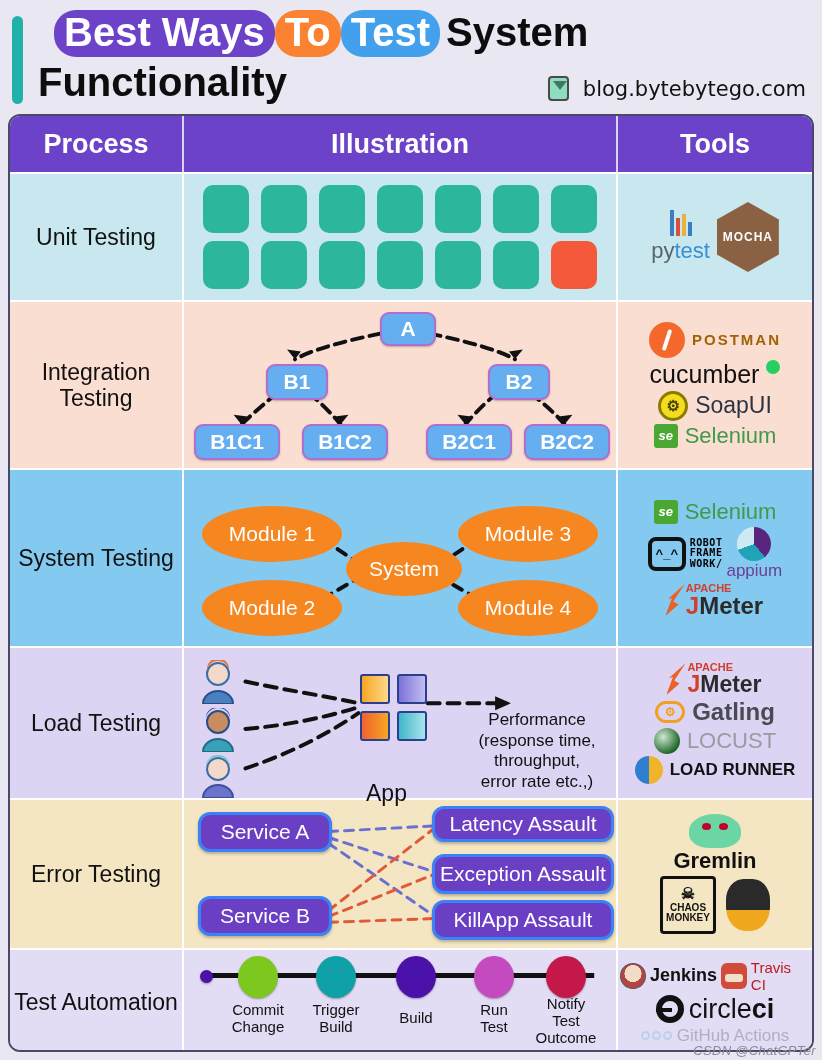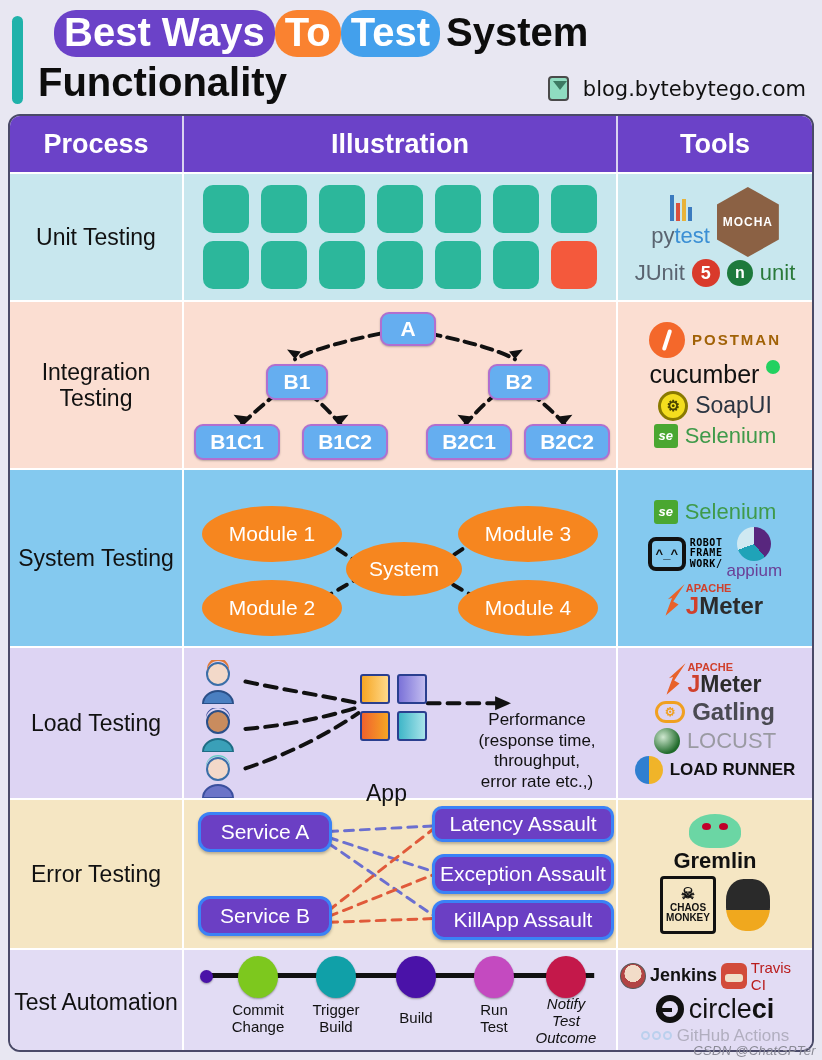--- a/index.html
+++ b/index.html
@@ -318,26 +318,20 @@
         <div style="display:flex;flex-direction:column;align-items:center;">
           <div class="pytest-bars">
             <i style="height:26px;background:#3b7bbf"></i>
             <i style="height:18px;background:#d94f3d"></i>
             <i style="height:22px;background:#e8b33a"></i>
             <i style="height:14px;background:#3b7bbf"></i>
           </div>
           <div style="font-size:22px;margin-top:2px;"><span style="color:#5a6470">py</span><span style="color:#3b8fd4">test</span></div>
         </div>
         <div class="mocha-hex">MOCHA</div>
-      </div>
-      <div class="tool-row">
-        <span style="font-size:22px;color:#5a6470">JUnit</span>
-        <span class="j5">5</span>
-        <span class="nunit-c">n</span>
-        <span style="font-size:22px;color:#2a7a3a">unit</span>
       </div>
     </div>
   </div>
 
   <div class="row r-integration h-integration">
     <div class="cell-process">Integration Testing</div>
     <div class="cell-illus">
       <svg class="overlay" viewBox="0 0 436 168" preserveAspectRatio="none">
         <g stroke="#111" stroke-width="4" fill="none" stroke-dasharray="11 7" stroke-linecap="round">
           <path d="M198 32 C 160 40, 130 48, 112 58"></path>
@@ -512,21 +506,21 @@
           <path d="M146 32 L 256 26" stroke="#6b6fd0"></path>
           <path d="M146 38 L 256 74" stroke="#6b6fd0"></path>
           <path d="M146 44 L 256 120" stroke="#6b6fd0"></path>
           <path d="M146 112 L 256 26" stroke="#e05a3a"></path>
           <path d="M146 118 L 256 74" stroke="#e05a3a"></path>
           <path d="M146 124 L 256 120" stroke="#e05a3a"></path>
         </g>
       </svg>
       <div class="pill" style="left:14px; top:12px; width:134px; height:40px;">Service A</div>
       <div class="pill" style="left:14px; top:96px; width:134px; height:40px;">Service B</div>
-      <div class="pill" style="left:248px; top:6px; width:182px; height:36px;border-radius:10px;">Latency Assault</div>
+      <div class="pill" style="left:248px; top:6px; width:182px; height:36px;">Latency Assault</div>
       <div class="pill" style="left:248px; top:54px; width:182px; height:40px;">Exception Assault</div>
       <div class="pill" style="left:248px; top:100px; width:182px; height:40px;">KillApp Assault</div>
     </div>
     <div class="cell-tools">
       <div class="tool-row" style="flex-direction:column;gap:0">
         <span class="gremlin-head"></span>
         <span style="font-size:22px;font-weight:bold;color:#111">Gremlin</span>
       </div>
       <div class="tool-row" style="gap:10px">
         <span class="monkey-box">
@@ -561,21 +555,21 @@
           <div>Trigger</div>
           <div>Build</div>
         </div>
         <div class="plabel" style="left:190px; top:60px;">
           <div>Build</div>
         </div>
         <div class="plabel" style="left:268px; top:52px;">
           <div>Run</div>
           <div>Test</div>
         </div>
-        <div class="plabel" style="left:340px; top:46px;font-style:italic;">
+        <div class="plabel" style="left:340px; top:46px;">
           <div>Notify</div>
           <div>Test</div>
           <div>Outcome</div>
         </div>
       </div>
     </div>
     <div class="cell-tools" style="gap:1px">
       <div class="tool-row" style="gap:4px">
         <span class="jenkins-av"></span>
         <span style="font-size:18px;font-weight:bold;color:#111">Jenkins</span>

